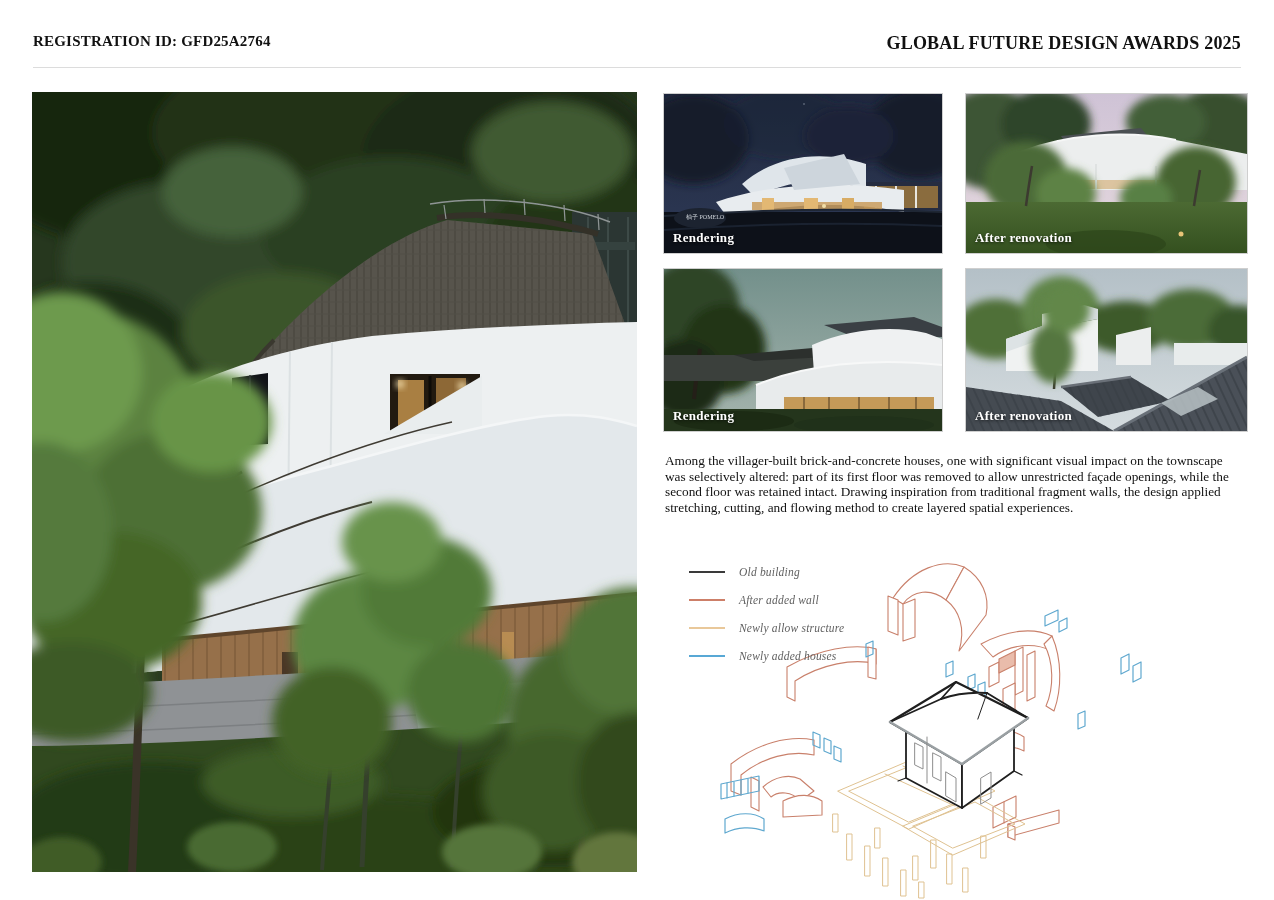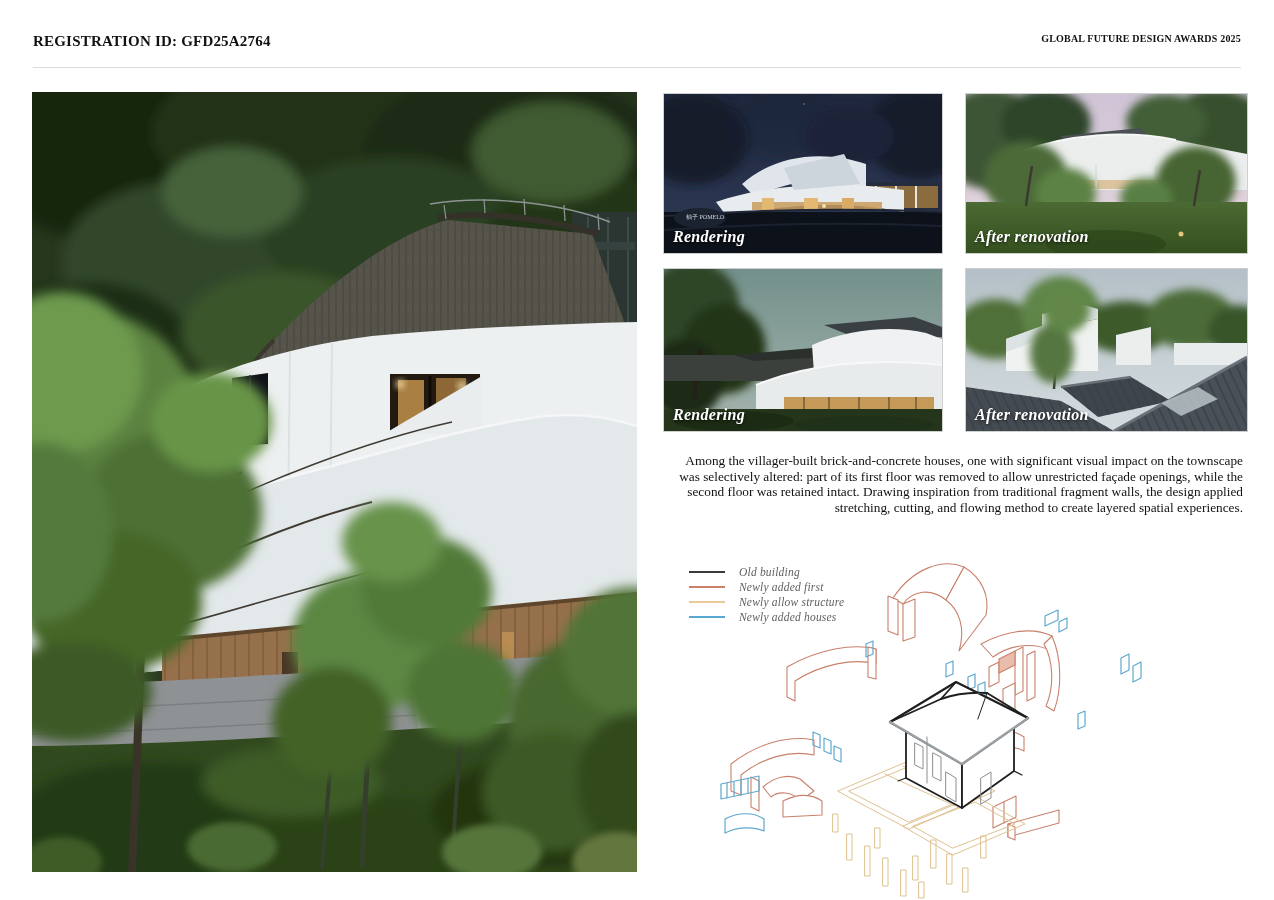--- a/index.html
+++ b/index.html
@@ -1,36 +1,36 @@
 <!DOCTYPE html>
 <html><head>
 <meta charset="utf-8">
 <style>
   html,body{margin:0;padding:0;background:#ffffff;}
   body{width:1274px;height:900px;position:relative;font-family:"Liberation Serif","DejaVu Serif",serif;}
   .page{position:absolute;left:0;top:0;width:1274px;height:900px;background:#fff;overflow:hidden;}
 
   .hdr-left{position:absolute;left:33px;top:33px;font-size:15px;font-weight:bold;color:#111;letter-spacing:.2px;}
-  .hdr-right{position:absolute;right:33px;top:33px;font-size:10px;font-weight:bold;color:#111;letter-spacing:.2px;}
+  .hdr-right{position:absolute;right:33px;top:33px;font-size:18px;font-weight:bold;color:#111;letter-spacing:.2px;}
   .rule{position:absolute;left:33px;right:33px;top:67px;border-top:1px solid #dcdcdc;}
 
   figure{margin:0;padding:0;}
   .main-photo{position:absolute;left:32px;top:92px;width:605px;height:780px;overflow:hidden;background:#2a3a22;}
   .main-photo svg{display:block;}
 
   .gallery{position:absolute;left:663px;top:93px;width:585px;display:grid;grid-template-columns:280px 283px;grid-template-rows:161px 164px;column-gap:22px;row-gap:14px;}
   .thumb{position:relative;overflow:hidden;border:1px solid #cfcfcf;box-sizing:border-box;background:#222;}
   .thumb svg{display:block;}
-  .caption{position:absolute;left:9px;bottom:7px;font-style:italic;font-weight:bold;font-size:16px;color:#ffffff;text-shadow:0 1px 3px rgba(0,0,0,.65);letter-spacing:.3px;}
-
-  .description{position:absolute;left:665px;top:453px;width:578px;font-size:13.3px;line-height:1.18;color:#111;margin:0;text-align:right;}
+  .caption{position:absolute;left:9px;bottom:7px;font-weight:bold;font-size:13px;color:#ffffff;text-shadow:0 1px 3px rgba(0,0,0,.65);letter-spacing:.3px;}
+
+  .description{position:absolute;left:665px;top:453px;width:578px;font-size:13.3px;line-height:1.18;color:#111;margin:0;text-align:left;}
 
   .diagram{position:absolute;left:663px;top:538px;width:597px;height:362px;}
   .diagram svg{position:absolute;left:0;top:0;}
-  .legend{position:absolute;left:26px;top:28px;display:flex;flex-direction:column;gap:3px;}
+  .legend{position:absolute;left:26px;top:28px;display:flex;flex-direction:column;gap:16px;}
   .legend-row{display:flex;align-items:center;height:12px;}
   .legend-swatch{display:inline-block;width:36px;height:2px;margin-right:14px;}
   .legend-label{font-style:italic;font-size:11.5px;color:#5f5f5f;letter-spacing:.2px;}
 </style>
 </head>
 <body>
 
 <div class="page">
 
   <span class="hdr-left">REGISTRATION ID: GFD25A2764</span>
@@ -494,21 +494,21 @@
       </g>
     </svg>
 
     <div class="legend">
       <div class="legend-row">
         <span class="legend-swatch" style="background: rgb(58, 58, 58);"></span>
         <span class="legend-label">Old building</span>
       </div>
       <div class="legend-row">
         <span class="legend-swatch" style="background: rgb(205, 127, 104);"></span>
-        <span class="legend-label">Newly added first</span>
+        <span class="legend-label">After added wall</span>
       </div>
       <div class="legend-row">
         <span class="legend-swatch" style="background: rgb(233, 200, 154);"></span>
         <span class="legend-label">Newly allow structure</span>
       </div>
       <div class="legend-row">
         <span class="legend-swatch" style="background: rgb(88, 168, 213);"></span>
         <span class="legend-label">Newly added houses</span>
       </div>
     </div>

